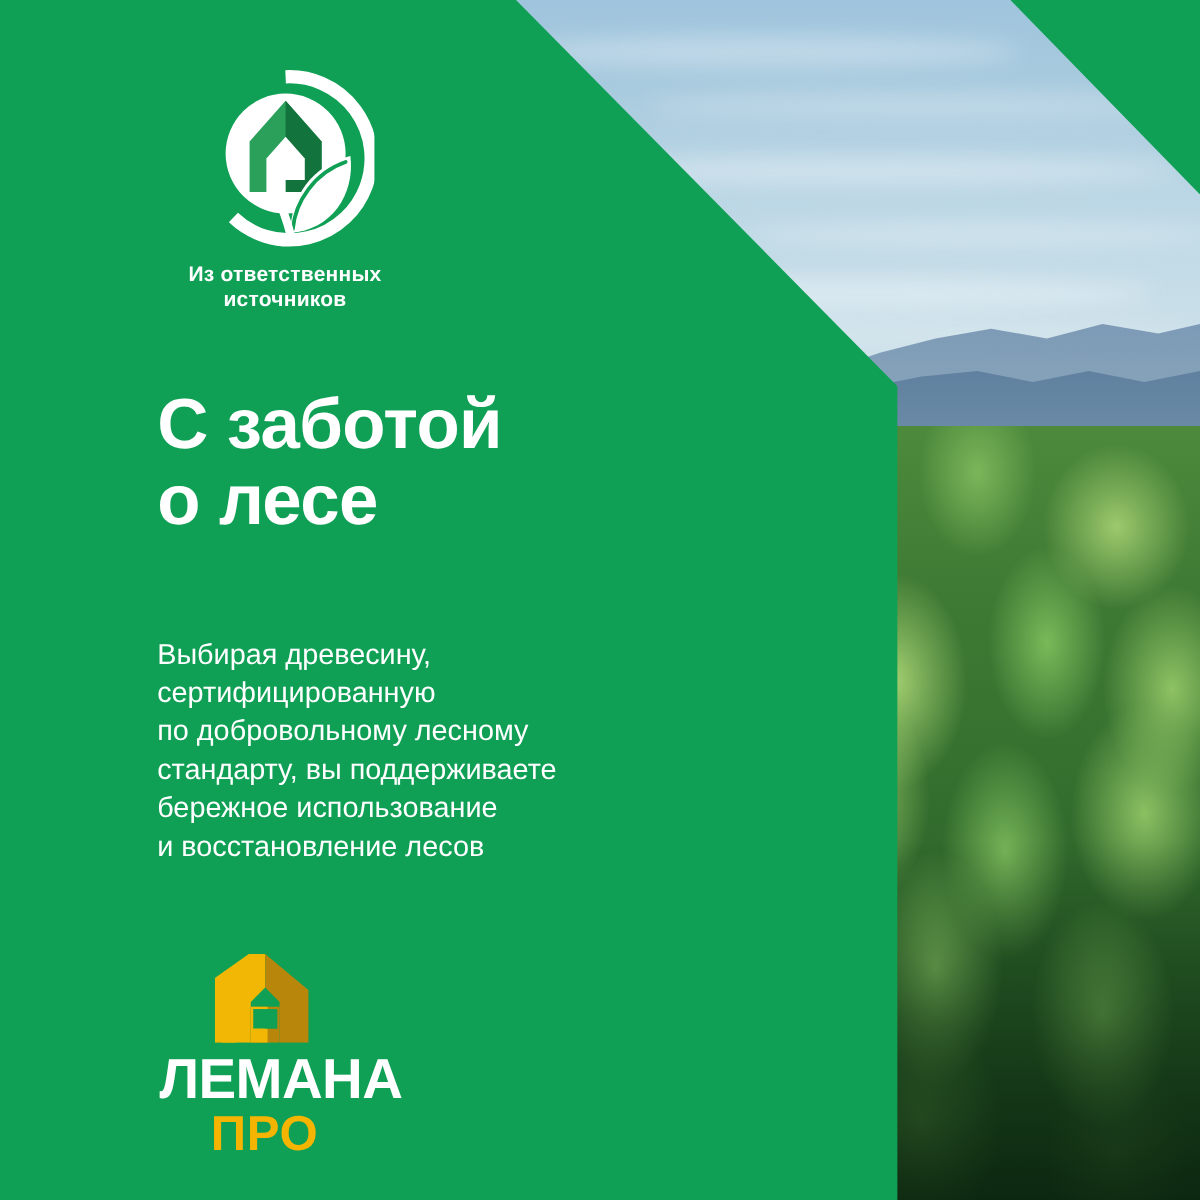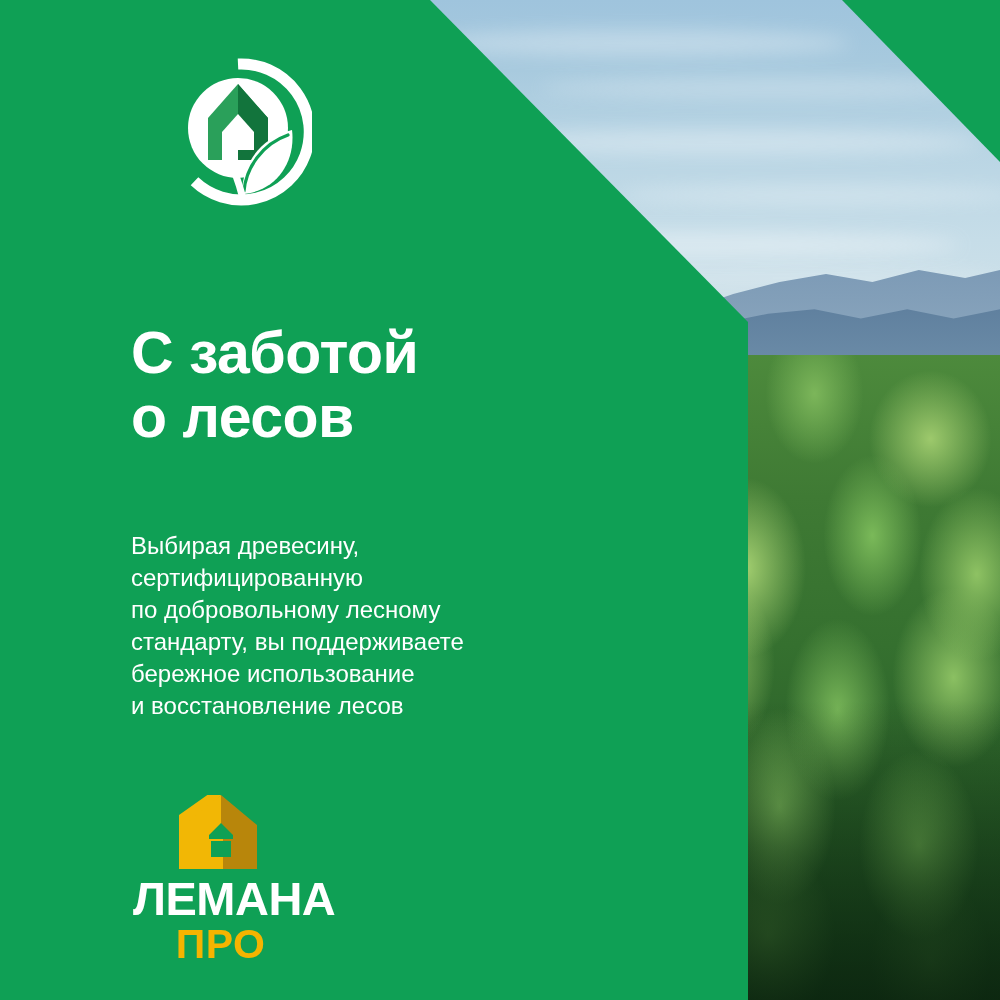--- a/index.html
+++ b/index.html
@@ -266,24 +266,26 @@
 
         <path d="M74 56 L90 74 L90 92 L58 92 L58 74 Z" fill="#ffffff"></path>
 
         <path d="M58 92 L74 92 L74 102 L58 102 Z" fill="#ffffff"></path>
 
         <path d="M78 136 C78 106 96 80 128 72 C132 104 112 134 78 136 Z" fill="#ffffff"></path>
         <path d="M80 133 C82 110 98 86 124 77" fill="none" stroke="#0fa055" stroke-width="3.2" stroke-linecap="round"></path>
 
         <path d="M78 137 C74 122 70 112 66 104" fill="none" stroke="#ffffff" stroke-width="7" stroke-linecap="round"></path>
       </svg>
+      <div class="cert-caption">Из ответственных
+источников</div>
     </div>
 
     <div class="headline">С заботой
-о лесов</div>
+о лесе</div>
 
     <div class="body-copy">Выбирая древесину,
 сертифицированную
 по добровольному лесному
 стандарту, вы поддерживаете
 бережное использование
 и восстановление лесов</div>
 
     <div class="lemana">
       <svg class="lemana-house" viewBox="0 0 84 74">

